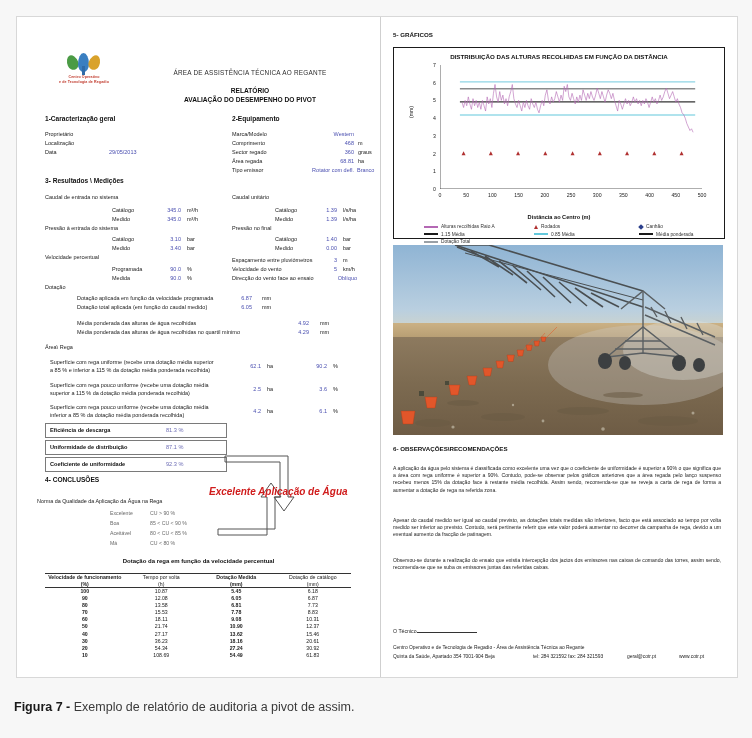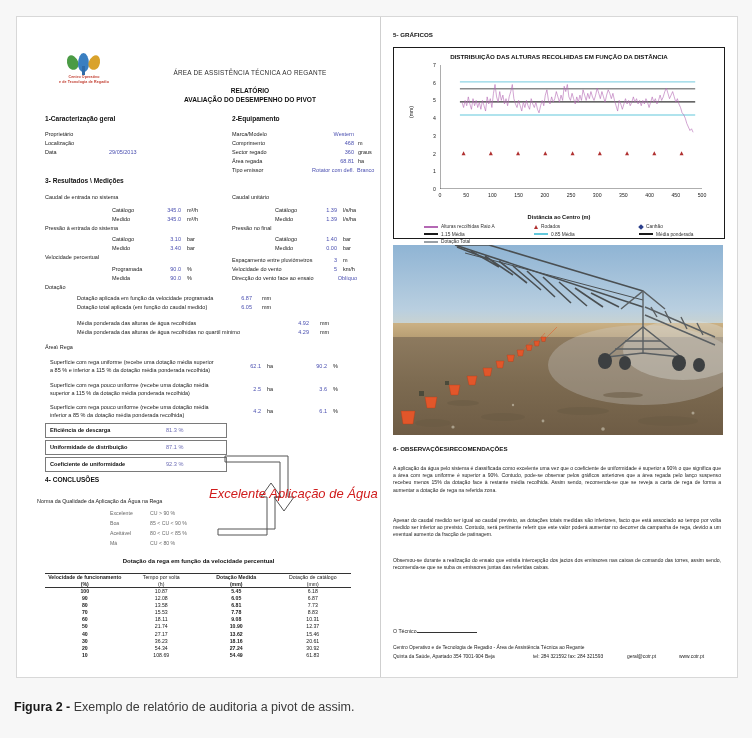--- a/index.html
+++ b/index.html
@@ -26,21 +26,21 @@
 
   .sec-h{position:absolute;font-weight:bold;font-size:6.6px;color:#111;}
   .lbl{position:absolute;font-size:5.5px;color:#222;white-space:nowrap;}
   .val{position:absolute;font-size:5.5px;color:#4a4fb0;white-space:nowrap;}
   .unit{position:absolute;font-size:5.5px;color:#222;white-space:nowrap;}
 
   .metbox{position:absolute;left:28px;width:180px;height:13px;border:1.4px solid #7a7a7a;background:#fff;}
   .metbox .mlab{position:absolute;left:4px;top:2.5px;font-size:5.6px;font-weight:bold;color:#111;}
   .metbox .mval{position:absolute;left:120px;top:2.5px;font-size:5.6px;color:#6d6db5;}
 
-  .arrow-red{position:absolute;font-style:italic;font-weight:normal;color:#d01c1c;font-size:13px;white-space:nowrap;}
+  .arrow-red{position:absolute;font-style:italic;font-weight:bold;color:#d01c1c;font-size:10px;white-space:nowrap;}
 
   .cls-line{position:absolute;font-size:5.2px;color:#6a6a6a;white-space:nowrap;}
 
   .tbl-title{position:absolute;left:0;width:363px;text-align:center;font-weight:bold;font-size:6px;color:#111;}
   table.dtable{position:absolute;left:28px;top:556px;width:306px;border-collapse:collapse;font-size:5.2px;}
   table.dtable th{font-weight:normal;color:#222;padding:0 1px;line-height:6.5px;}
   table.dtable td{padding:0 1px;line-height:7.1px;}
   table.dtable .c1{text-align:center;font-weight:bold;width:26%;}
   table.dtable .c2{text-align:center;width:24%;}
   table.dtable .c3{text-align:center;font-weight:bold;width:25%;}
@@ -509,15 +509,15 @@
       </div>
       <div class="foot" style="top:628px;">Centro Operativo e de Tecnologia de Regadio  -  Área de Assistência Técnica ao Regante</div>
       <div class="foot" style="top:637px;">Quinta da Saúde, Apartado 354 7001-904 Beja</div>
       <div class="foot" style="left:152px;top:637px;">tel: 284 321592   fax: 284 321593</div>
       <div class="foot" style="left:246px;top:637px;">geral@cotr.pt</div>
       <div class="foot" style="left:298px;top:637px;">www.cotr.pt</div>
     </div>
   </div>
 
   <div class="caption">
-    <b>Figura 2 -</b><span> Exemplo de relatório de auditoria a pivot de assim.</span>
+    <b>Figura 7 -</b><span> Exemplo de relatório de auditoria a pivot de assim.</span>
   </div>
 </div>
 
 </body></html>

